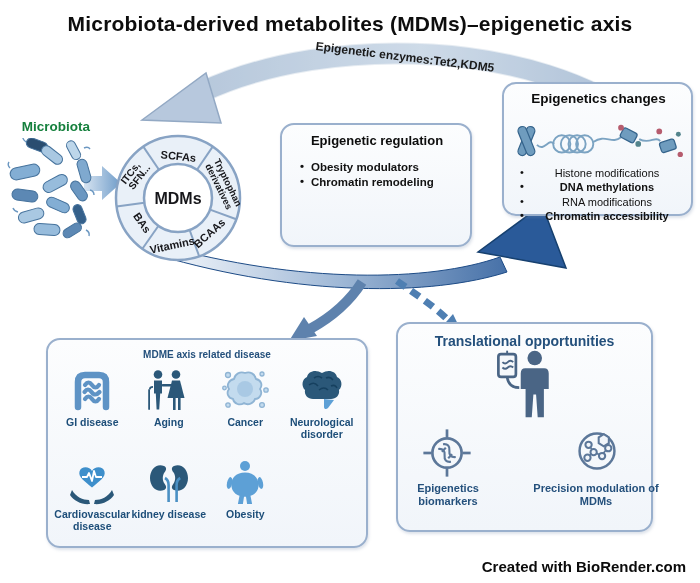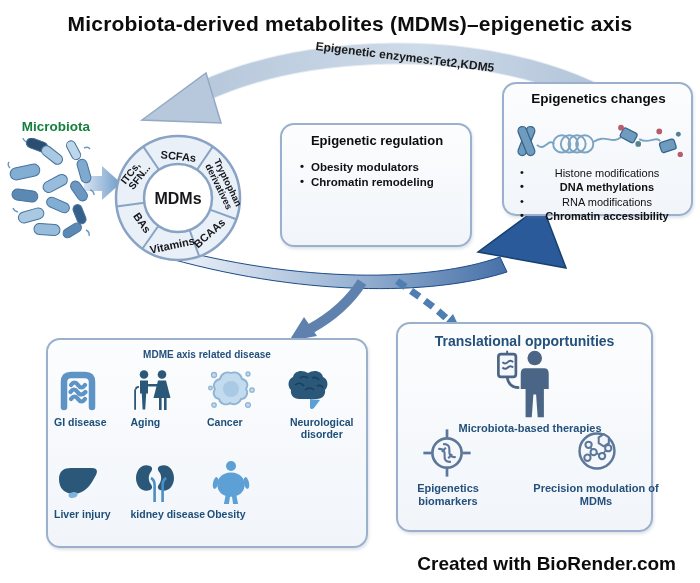--- a/index.html
+++ b/index.html
@@ -56,36 +56,36 @@
   #changes-box .panel-title-dark{font-size:13.5px;margin-bottom:14px;}
   #changes-box ul.bullets li{font-size:11px;line-height:1.3;text-align:center;}
   #chromatin-art{display:block;margin:0 auto 2px auto;}
   
   #disease-box{top:338px;left:46px;width:322px;height:210px;padding:9px 6px 4px 6px;}
   #disease-box .panel-title-blue{font-size:10px;margin-bottom:6px;}
   #disease-grid{
     display:grid;grid-template-columns:repeat(4,1fr);grid-template-rows:92px 86px;
     width:100%;
   }
-  .d-cell{display:flex;flex-direction:column;align-items:flex-start;}
+  .d-cell{display:flex;flex-direction:column;align-items:center;}
   .d-cell svg{flex:0 0 auto;}
   .d-label{
     margin-top:3px;font-size:10.5px;font-weight:bold;color:#1d4e79;
     text-align:center;line-height:1.1;max-width:80px;
   }
   
   #trans-box{top:322px;left:396px;width:257px;height:210px;}
   #trans-box .panel-title-blue{font-size:14px;position:absolute;top:9px;left:0;width:100%;}
   .t-label{
     position:absolute;font-size:11px;font-weight:bold;color:#24507c;
     text-align:center;line-height:1.15;
   }
   
   #footer-credit{
-    bottom:8px;right:24px;font-size:19px;font-weight:bold;color:#0b0b0b;z-index:2;
+    bottom:8px;right:14px;font-size:15px;font-weight:bold;color:#0b0b0b;z-index:2;
   }
 </style>
 </head>
 <body>
 
 <svg id="arrow-layer" class="abs" width="700" height="583" viewBox="0 0 700 583">
   <defs>
     <linearGradient id="ribbonGrad" x1="0" y1="0" x2="1" y2="0">
       <stop offset="0" stop-color="#c0cfe1"></stop>
         <stop offset="0.5" stop-color="#dfe8f2"></stop>
@@ -279,28 +279,32 @@
             <path d="M11 19 q5 -4 9 1"></path>
           <path d="M21 24 q5 -4 9 0"></path>
             <path d="M28 12 q4 -2 7 2"></path>
             <path d="M33 20 q4 -2 6 2"></path>
         </g>
         <path d="M26 33 l10 1 l-6 8 c-2 2 -4 1 -4 -1 z" fill="#5da0d6"></path>
       </svg>
       <div class="d-label">Neurological disorder</div>
     </div>
 
-
-    <div class="d-cell">
-      <svg width="48" height="48" viewBox="0 0 48 48">
-        <path d="M5 21 c0 -8 5 -11 12 -11 h21 c5 0 6 3 4 7 l-4 7 c-6 10 -16 14 -24 11 c-6 -2 -9 -7 -9 -14 z" fill="#2b5879"></path>
-        <ellipse cx="19" cy="37" rx="4.6" ry="2.8" fill="#7fb3dc" transform="rotate(-14 19 37)"></ellipse>
-      </svg>
-      <div class="d-label">Liver injury</div>
-    </div>
+    <div class="d-cell">
+      <svg width="48" height="48" viewBox="0 0 48 48">
+        <path d="M24 13 c-2.5 -5 -11 -5 -12.5 0.5 c-1.5 5.5 5 9.5 12.5 16 c7.5 -6.5 14 -10.5 12.5 -16 C35 8 26.5 8 24 13 Z" fill="#3e8fcb"></path>
+        <polyline points="14,19 19,19 21,15 24,23 26,13 28,19 34,19" fill="none" stroke="#ffffff" stroke-width="1.8" stroke-linejoin="round"></polyline>
+        <g fill="#2b5879">
+          <path d="M4 32 c4 7 11 10 17 10 l1 4 c-8 1 -16 -3 -20 -9 z"></path>
+          <path d="M44 32 c-4 7 -11 10 -17 10 l-1 4 c8 1 16 -3 20 -9 z"></path>
+        </g>
+      </svg>
+      <div class="d-label">Cardiovascular disease</div>
+    </div>
+
 
     <div class="d-cell">
       <svg width="48" height="48" viewBox="0 0 48 48">
         <path d="M19 8 c-8 -3 -14 4 -14 12 c0 9 7 15 14 12 c3 -1.3 2.4 -4 0.6 -6.3 c-2.4 -3 -2.4 -8.4 0 -11.4 c1.8 -2.3 2.4 -5 -0.6 -6.3 z" fill="#2b5879"></path>
         <path d="M29 8 c8 -3 14 4 14 12 c0 9 -7 15 -14 12 c-3 -1.3 -2.4 -4 -0.6 -6.3 c2.4 -3 2.4 -8.4 0 -11.4 c-1.8 -2.3 -2.4 -5 0.6 -6.3 z" fill="#2b5879"></path>
         <g fill="none" stroke="#4a90c4" stroke-width="2.6">
           <path d="M20 20 q3.6 2 3.6 7 V44"></path>
           <path d="M28 20 q-3.6 2 -3.6 7 V44" transform="translate(7.2 0)"></path>
         </g>
       </svg>
@@ -329,21 +333,20 @@
     <rect x="6" y="3" width="13" height="17" rx="2" fill="#f5f8fb" stroke="#4a6585" stroke-width="2"></rect>
     <g fill="none" stroke="#4a6585" stroke-width="1.4">
       <path d="M9 9 q2 2 4 0 t4 0"></path>
         <path d="M9 13 q2 2 4 0 t4 0"></path>
       <path d="M12.5 3 V0.5"></path>
     </g>
     <path d="M12.5 20 q1 8 9 8" fill="none" stroke="#4a6585" stroke-width="2"></path>
     <circle cx="33" cy="6" r="5.4" fill="#4a6585"></circle>
     <path d="M26 13.5 h14 q3.4 0 3.4 4 v11.5 h-3.6 v21 h-4.6 l-1.2 -17 h-2 l-1.2 17 h-4.6 v-21 h-3.6 V17.5 q0 -4 3.4 -4 z" fill="#4a6585"></path>
   </svg>
-  <div class="t-label" style="left:52px;top:98px;width:160px;">Microbiota-based therapies</div>
 
   <svg class="abs" style="left:22px;top:102px;" width="54" height="54" viewBox="0 0 48 48">
     <circle cx="24" cy="24" r="13" fill="none" stroke="#5c7799" stroke-width="2.4"></circle>
     <g stroke="#5c7799" stroke-width="2.4">
       <line x1="24" y1="3" x2="24" y2="10"></line>
         <line x1="24" y1="38" x2="24" y2="45"></line>
       <line x1="3" y1="24" x2="10" y2="24"></line>
         <line x1="38" y1="24" x2="45" y2="24"></line>
     </g>
     <g transform="rotate(45 24 24)" fill="none" stroke="#5c7799" stroke-width="1.9">

